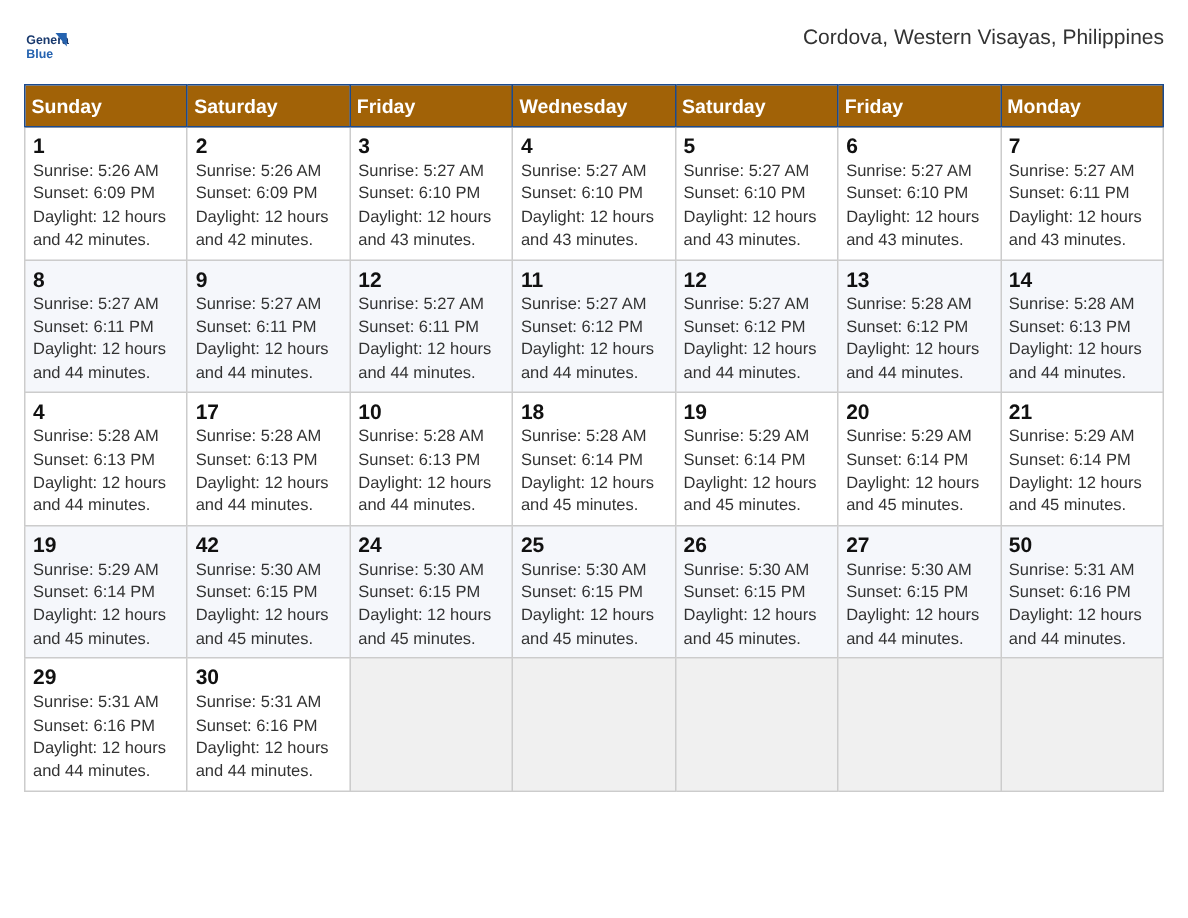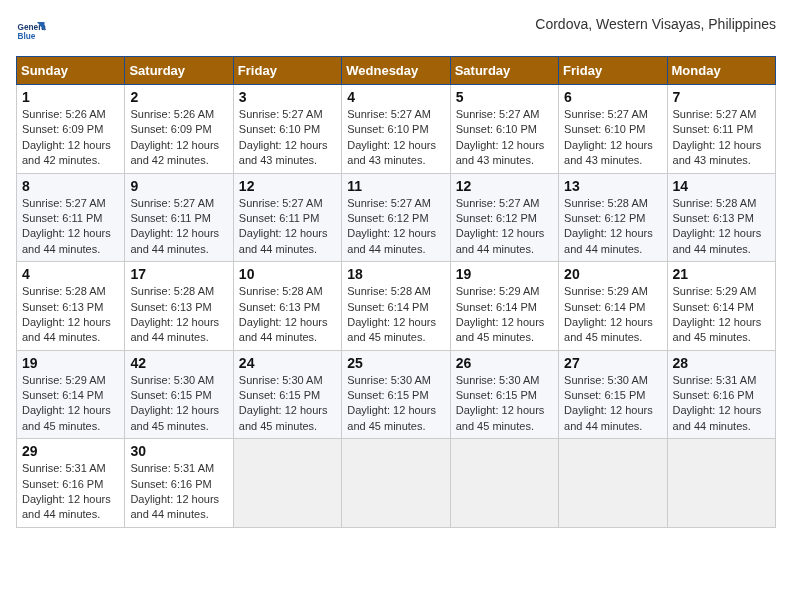--- a/index.html
+++ b/index.html
@@ -218,21 +218,21 @@
       </td>
         <td>
         <span class="day-num">26</span>
         <span class="day-detail">Sunrise: 5:30 AM<br>Sunset: 6:15 PM<br>Daylight: 12 hours and 45 minutes.</span>
       </td>
         <td>
         <span class="day-num">27</span>
         <span class="day-detail">Sunrise: 5:30 AM<br>Sunset: 6:15 PM<br>Daylight: 12 hours and 44 minutes.</span>
       </td>
         <td>
-        <span class="day-num">28</span>
+        <span class="day-num">50</span>
         <span class="day-detail">Sunrise: 5:31 AM<br>Sunset: 6:16 PM<br>Daylight: 12 hours and 44 minutes.</span>
       </td>
       </tr>
       <tr>
         <td>
         <span class="day-num">29</span>
         <span class="day-detail">Sunrise: 5:31 AM<br>Sunset: 6:16 PM<br>Daylight: 12 hours and 44 minutes.</span>
       </td>
         <td>
         <span class="day-num">30</span>

